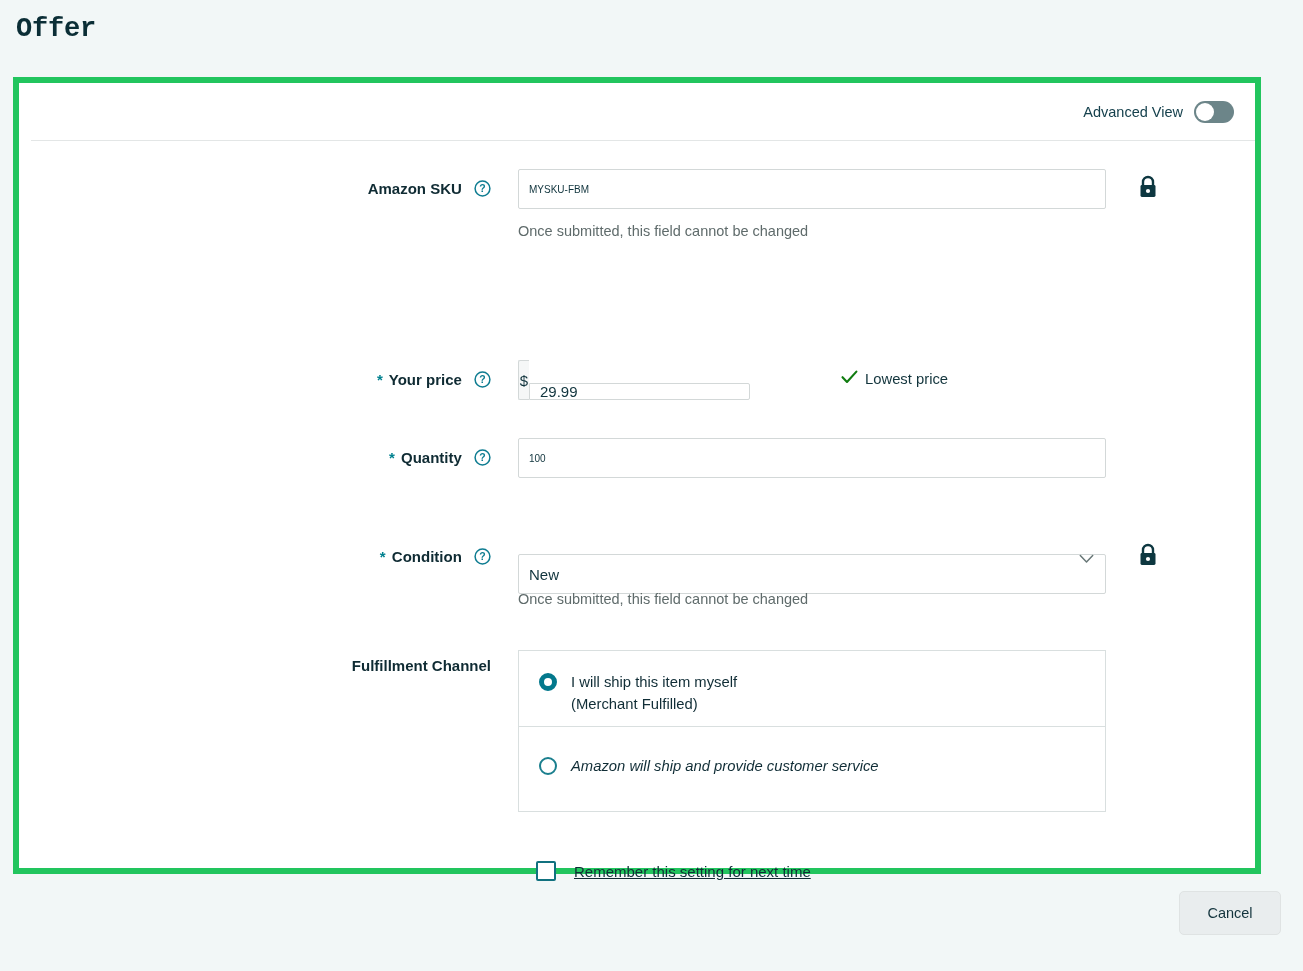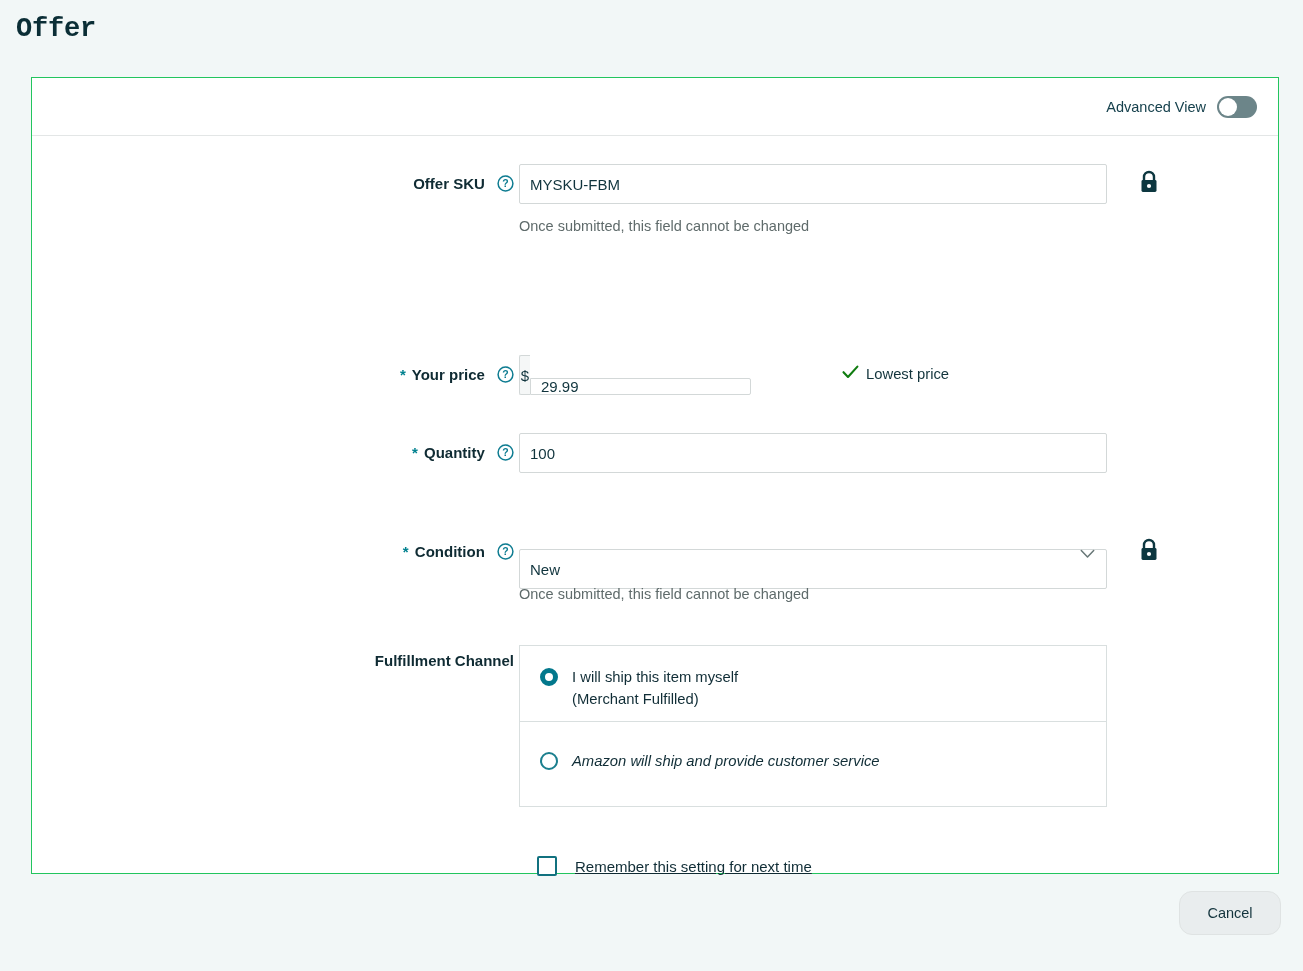--- a/index.html
+++ b/index.html
@@ -19,24 +19,25 @@
     font-size: 27px;
     font-weight: bold;
     letter-spacing: -0.2px;
     color: #0b2e36;
     font-family: Liberation Mono, monospace;
   }
 
   
   .card {
     position: absolute;
-    left: 31px; top: 77px;
+    left: 13px; top: 77px;
     width: 1248px; height: 797px;
     background: #ffffff;
-    border: 1px solid #22c55e;
+    border: 6px solid #22c55e;
+    padding-left: 12px;
   }
   .card-header {
     height: 58px;
     border-bottom: 1px solid #e3e6e6;
     display: flex;
     align-items: center;
     justify-content: flex-end;
     padding-right: 21px;
   }
   .adv-label {
@@ -81,21 +82,21 @@
     vertical-align: -3px;
     margin-left: 8px;
   }
   .ctl { position: absolute; left: 487px; }
 
   .txtinput {
     width: 588px; height: 40px;
     border: 1px solid #d3d8d8;
     border-radius: 2px;
     background: #fff;
-    font-size: 15px;
+    font-size: 10px;
     color: #10343d;
     padding: 0 10px;
     font-family: "Liberation Sans", sans-serif;
     outline: none;
   }
   .hint {
     position: absolute;
     left: 487px;
     font-size: 14.5px;
     color: #5f6b6b;
@@ -202,21 +203,21 @@
   
   .footer {
     position: absolute;
     left: 0; top: 891px;
     width: 1281px;
     display: flex; justify-content: flex-end; align-items: center;
     gap: 18px;
   }
   .btn {
     height: 44px;
-    border-radius: 13px;
+    border-radius: 5px;
     font-size: 14.5px;
     font-family: "Liberation Sans", sans-serif;
     cursor: pointer;
     border: 1px solid transparent;
   }
   .btn-cancel {
     width: 102px;
     background: #e9edee;
     border-color: #dfe3e3;
     color: #13343d;
@@ -240,21 +241,21 @@
     <span class="adv-label">Advanced View</span>
     <div class="toggle">
       <div class="knob"></div>
     </div>
   </div>
 
   <div class="card-body">
 
     <div class="row" style="top:28px;">
       <div class="lbl" style="top:10px;">
-        <span>Offer SKU</span>
+        <span>Amazon SKU</span>
         <span class="help">
           <svg width="17" height="17" viewBox="0 0 17 17">
             <circle cx="8.5" cy="8.5" r="7.4" fill="none" stroke="#0e7c91" stroke-width="1.5"></circle>
             <text x="8.5" y="12.4" font-size="10.5" font-family="Liberation Sans, sans-serif" fill="#0e7c91" text-anchor="middle">?</text>
           </svg>
         </span>
       </div>
       <div class="ctl" style="top:0;">
         <input class="txtinput" type="text" value="MYSKU-FBM" style="">
       </div>

